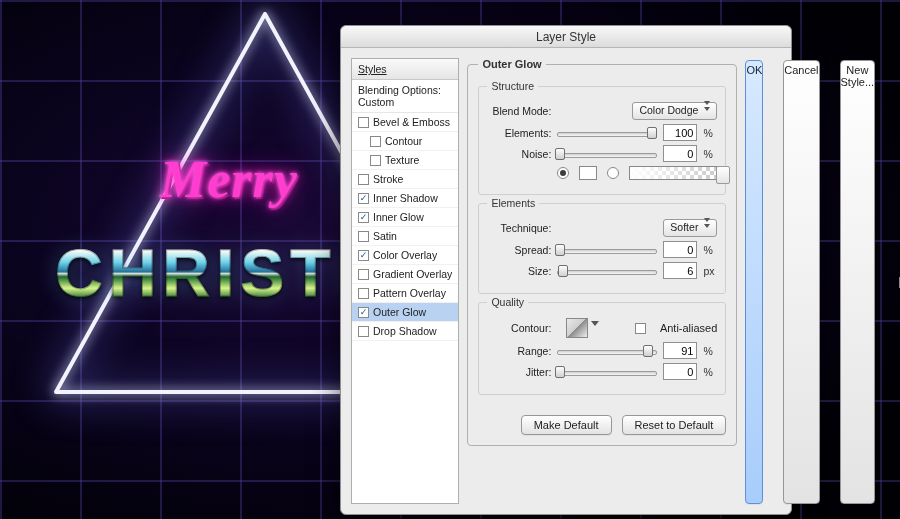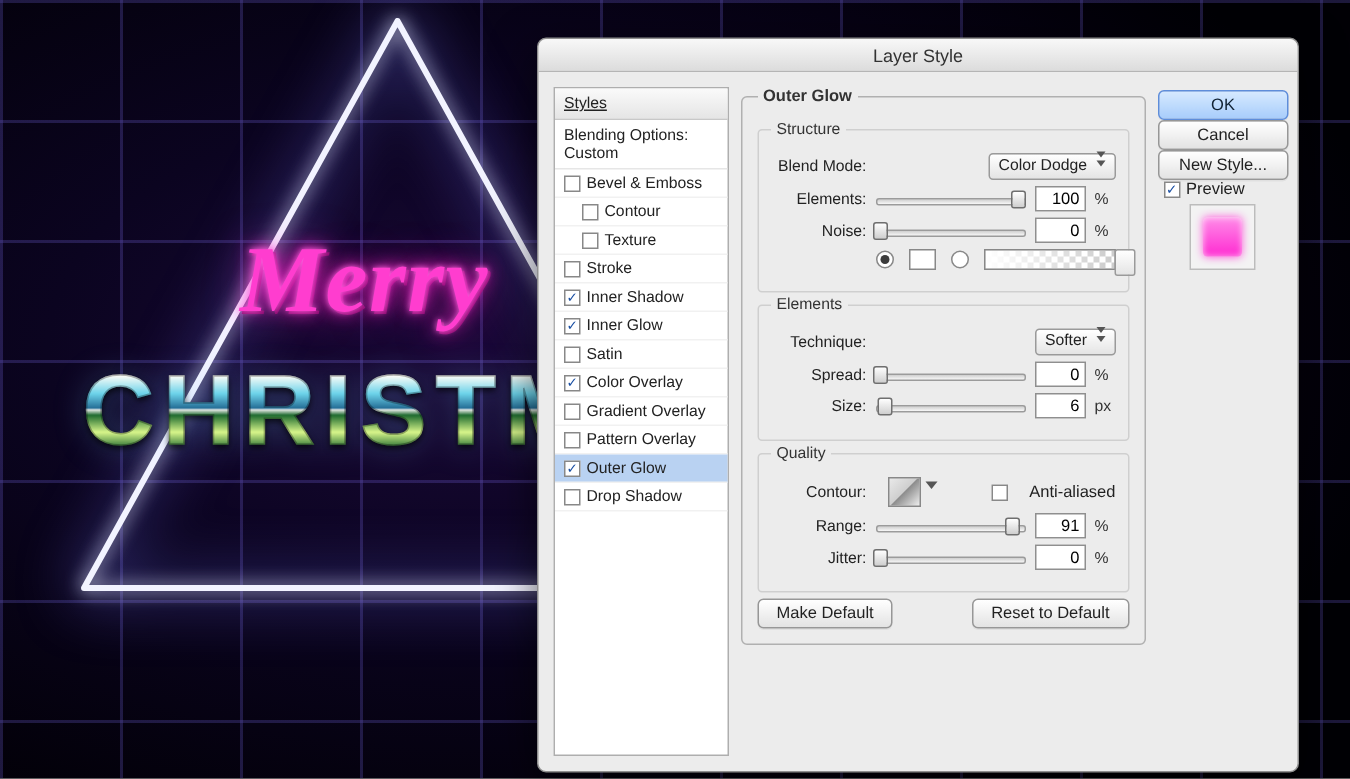--- a/index.html
+++ b/index.html
@@ -22,21 +22,21 @@
     position: absolute;
     left: 50px; top: 8px;
     width: 430px; height: 390px;
     filter: drop-shadow(0 0 6px #dfe3ff) drop-shadow(0 0 20px #7573ff);
   }
   .tri-stroke svg { width: 100%; height: 100%; }
 
   .text-merry {
     position: absolute; left: 160px; top: 150px;
     font-family: "Brush Script MT", "Segoe Script", cursive;
-    font-size: 63px; font-style: italic; font-weight: 700;
+    font-size: 52px; font-style: italic; font-weight: 700;
     color: #ff3dcf;
     text-shadow:
       0 0 4px #ff66e0,
       0 0 12px #ff1ecb,
       2px 2px 0 #7a0a63,
       0 0 28px rgba(255,40,200,.6);
     letter-spacing: 1px;
   }
   .text-christmas {
     position: absolute; left: 55px; top: 235px;
@@ -44,22 +44,22 @@
     font-size: 66px; font-weight: 900; letter-spacing: 6px;
     background: linear-gradient(#fefdf7 0%, #fefdf7 20%, #6dd3ea 36%, #246d96 49%, #f0f0f0 50%, #1e6a2f 55%, #d7f58a 70%, #3c7e3d 82%, #0e2c10 100%);
     -webkit-background-clip: text; background-clip: text; color: transparent;
     -webkit-text-stroke: 1px rgba(0,0,0,.3);
     filter: drop-shadow(0 2px 2px rgba(0,0,0,.7)) drop-shadow(0 0 10px rgba(120,200,255,.25));
   }
 
   
   .dialog {
     position: absolute;
-    left: 358px; top: 25px;
-    width: 508px; height: 490px;
+    left: 340px; top: 25px;
+    width: 452px; height: 490px;
     background: #ececec;
     border: 1px solid #8f8f8f;
     border-radius: 6px;
     box-shadow: 0 10px 30px rgba(0,0,0,.6);
     font-size: 11px;
     color: #222;
     display: flex; flex-direction: column;
   }
   .titlebar {
     height: 22px;
@@ -188,24 +188,24 @@
 
   .btn {
     display:inline-block;
     background: linear-gradient(#ffffff,#e3e3e3);
     border:1px solid #979797; border-radius:4px;
     padding: 3px 12px;
     font-size:11px;
     box-shadow: 0 1px 0 rgba(0,0,0,.05);
     cursor: default;
   }
-  .defaults { display:flex; gap:10px; justify-content:space-between; margin-top:4px; }
+  .defaults { display:flex; gap:10px; justify-content:flex-end; margin-top:20px; }
 
   
-  .right-col { width: 96px; display:flex; flex-direction:column; align-items:stretch; gap:0; padding-top:2px;}
+  .right-col { width: 96px; display:flex; flex-direction:row; align-items:stretch; gap:20px; padding-top:2px;}
   .right-col .btn { width:100%; text-align:center; padding:3px 0; }
   .btn.primary {
     background: linear-gradient(#d6e9ff,#a8cdfb);
     border-color:#5e8dda;
     color:#123;
   }
   .prev-row { display:flex; align-items:center; gap:4px; padding-left:4px; }
   .preview-thumb {
     width:44px; height:44px; margin:4px auto 0;
     border:1px solid #bcbcbc; background:#f3f3f3;

